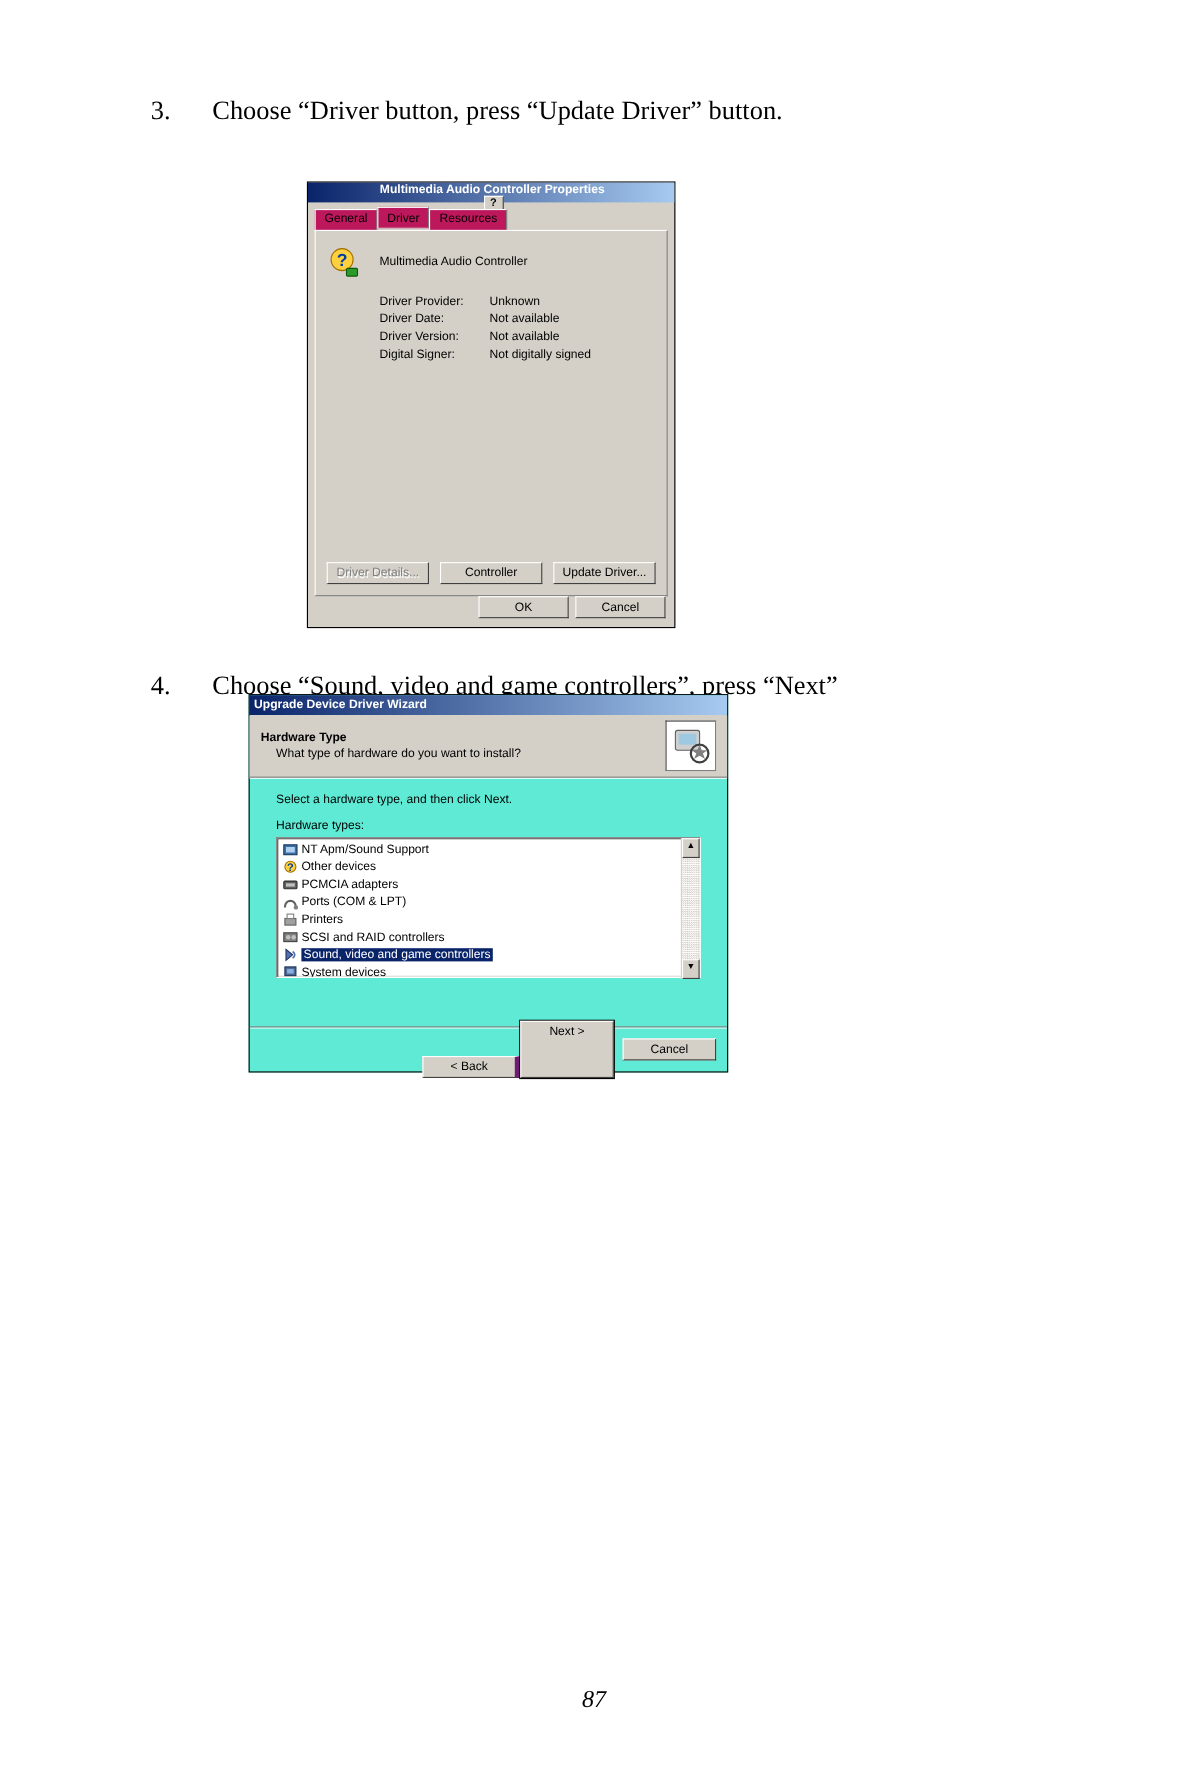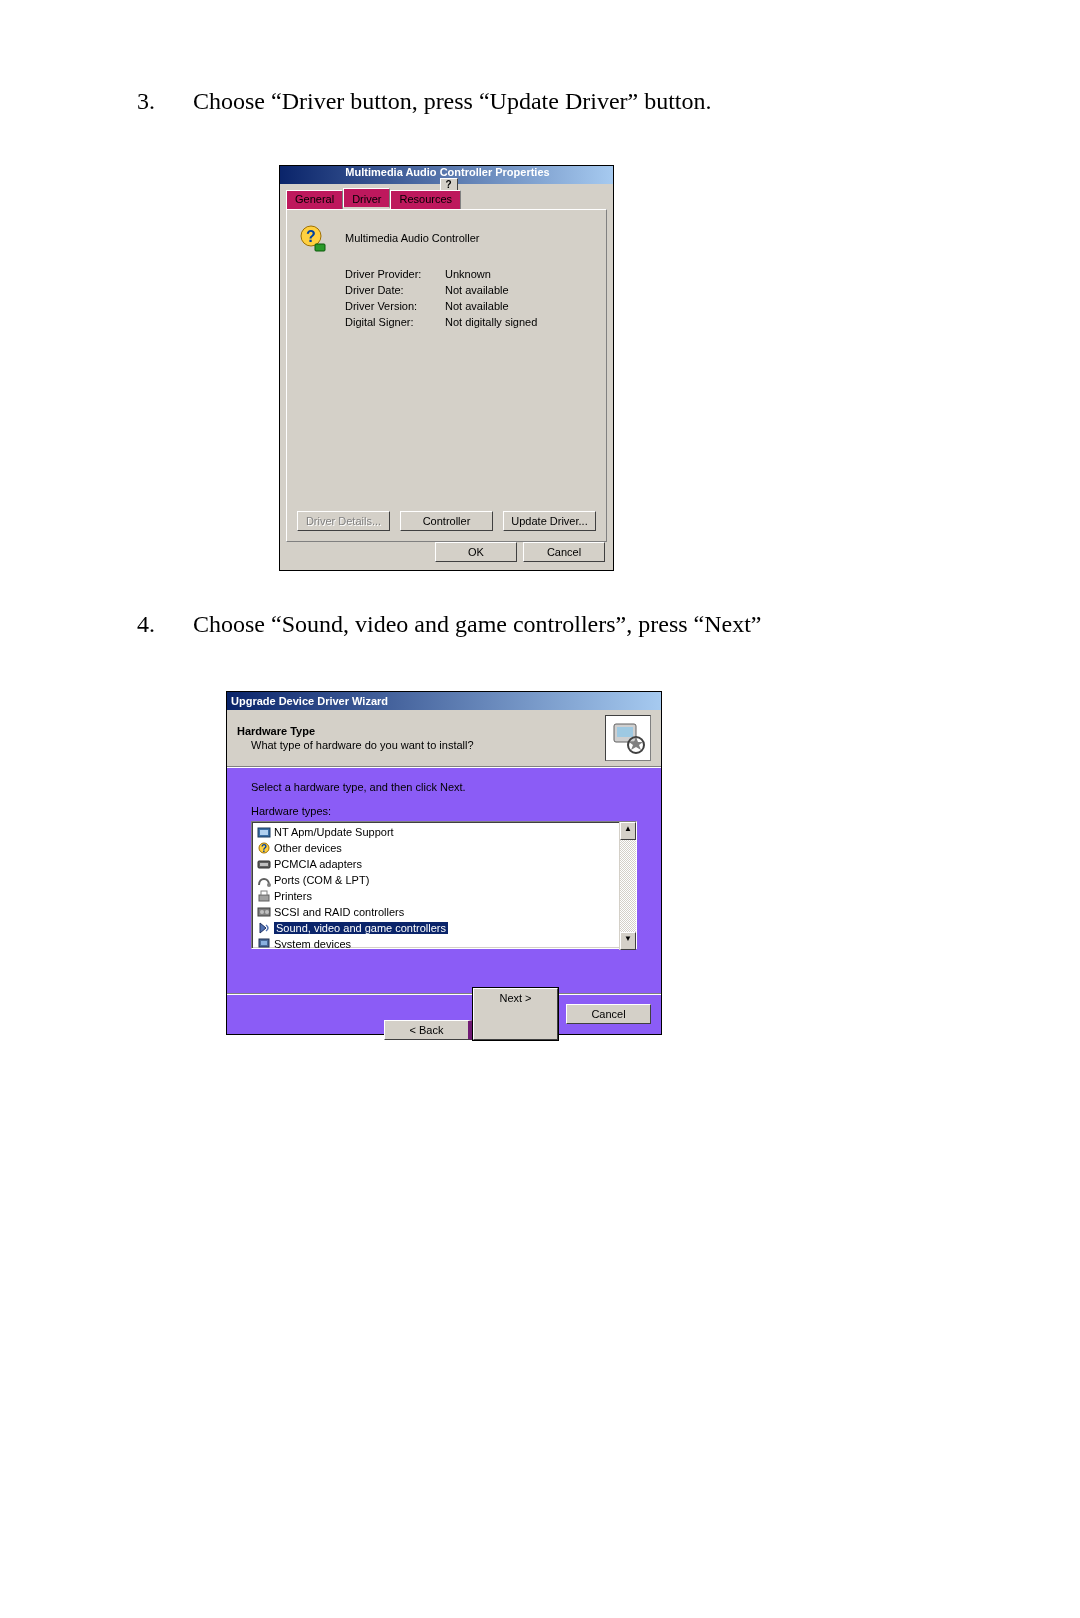--- a/index.html
+++ b/index.html
@@ -157,24 +157,24 @@
   }
   .dlg1 .okrow .btn {
     width: 72px;
     flex: 0 0 72px;
   }
 
   
   .dlg2 {
     position: absolute;
     left: 226px;
-    top: 691px;
+    top: 631px;
     width: 434px;
     height: 342px;
-    background: #8b5cf6;
+    background: #5eead4;
     border: 1px solid #000;
     font-family: Tahoma, Arial, sans-serif;
     font-size: 11px;
     color: #000;
   }
   .dlg2 .titlebar {
     height: 18px;
     background: linear-gradient(to right, #0a246a, #a6caf0);
     color: #fff;
     display: flex;
@@ -393,21 +393,21 @@
       <div style="margin-top:12px">Hardware types:</div>
       <div class="listwrap">
         <div class="listbox" id="hwlist">
             <div class="listitem">
               <span class="icon">
                 <svg width="14" height="14">
                   <rect x="1" y="3" width="12" height="9" fill="#3a6ea5" stroke="#1a3a60"></rect>
                   <rect x="3" y="5" width="8" height="5" fill="#b0d0f0"></rect>
                 </svg>
               </span>
-              <span class="lbl">NT Apm/Update Support</span>
+              <span class="lbl">NT Apm/Sound Support</span>
             </div>
             <div class="listitem">
               <span class="icon">
                 <svg width="14" height="14">
                   <circle cx="7" cy="7" r="5" fill="#ffd040" stroke="#a07000"></circle>
                   <text x="7" y="11" text-anchor="middle" font-size="10" font-family="Arial" font-weight="bold" fill="#0040a0">?</text>
                 </svg>
               </span>
               <span class="lbl">Other devices</span>
             </div>
@@ -477,13 +477,14 @@
     </div>
     <div class="footer">
       <div class="pair">
         <div class="btn">&lt; Back</div>
         <div class="btn default">Next &gt;</div>
       </div>
       <div class="btn">Cancel</div>
     </div>
   </div>
 
+  <div class="page-number">87</div>
 </div>
 
 </body></html>

